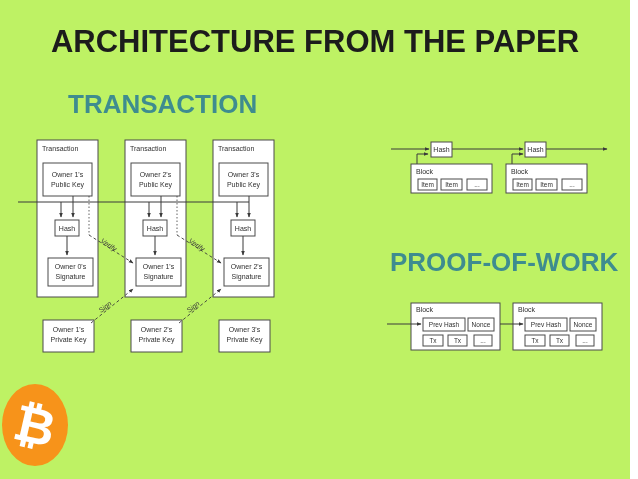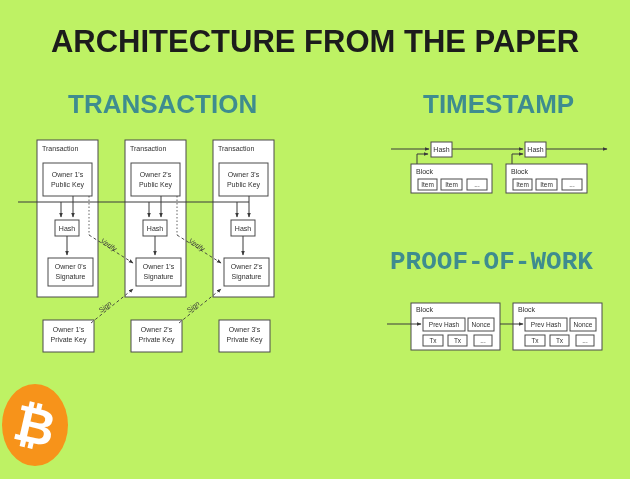--- a/index.html
+++ b/index.html
@@ -10,21 +10,21 @@
   .slide-title{
     position:absolute;top:24px;left:0;width:100%;text-align:center;
     font-size:31px;font-weight:bold;letter-spacing:0px;color:var(--title_color,#1c1c1c);
   }
   .section-heading{
     position:absolute;font-size:26px;font-weight:bold;color:var(--accent_teal,#3E8C8F);
     white-space:nowrap;line-height:1;
   }
   #heading-transaction{left:68px;top:91px;}
   #heading-timestamp{left:423px;top:91px;}
-  #heading-pow{left:390px;top:249px;font-family:Liberation Mono, monospace;}
+  #heading-pow{left:390px;top:249px;}
   .paper-link{
     position:absolute;left:343px;top:397px;font-size:15px;color:var(--link_color,#333333);
     white-space:nowrap;
   }
   .diagram{position:absolute;}
   #tx-diagram{left:0;top:130px;}
   #ts-diagram{left:385px;top:135px;}
   #pow-diagram{left:383px;top:298px;}
   #btc-logo{left:1px;top:383px;}
   svg text{font-family:"Liberation Sans","DejaVu Sans",sans-serif;fill:#2f2f2f;}
@@ -38,21 +38,20 @@
   .tlab{font-size:7px;font-style:italic;fill:#3a3a3a;}
 </style>
 </head>
 <body>
 
 <div id="slide">
 
   <div class="slide-title">ARCHITECTURE FROM THE PAPER</div>
 
   <div class="section-heading" id="heading-transaction">TRANSACTION</div>
-  <div class="section-heading" id="heading-timestamp">TIMESTAMP</div>
   <div class="section-heading" id="heading-pow">PROOF-OF-WORK</div>
 
   <svg class="diagram" id="tx-diagram" width="300" height="240" viewBox="0 0 300 240">
     <defs>
       <marker id="arr" markerWidth="7" markerHeight="6" refX="4.5" refY="2" orient="auto">
         <path d="M0,0 L5,2 L0,4 z" fill="#3a3a3a"></path>
       </marker>
     </defs>
 
     <rect class="dbox" x="37" y="10" width="61" height="157" fill="none"></rect>

